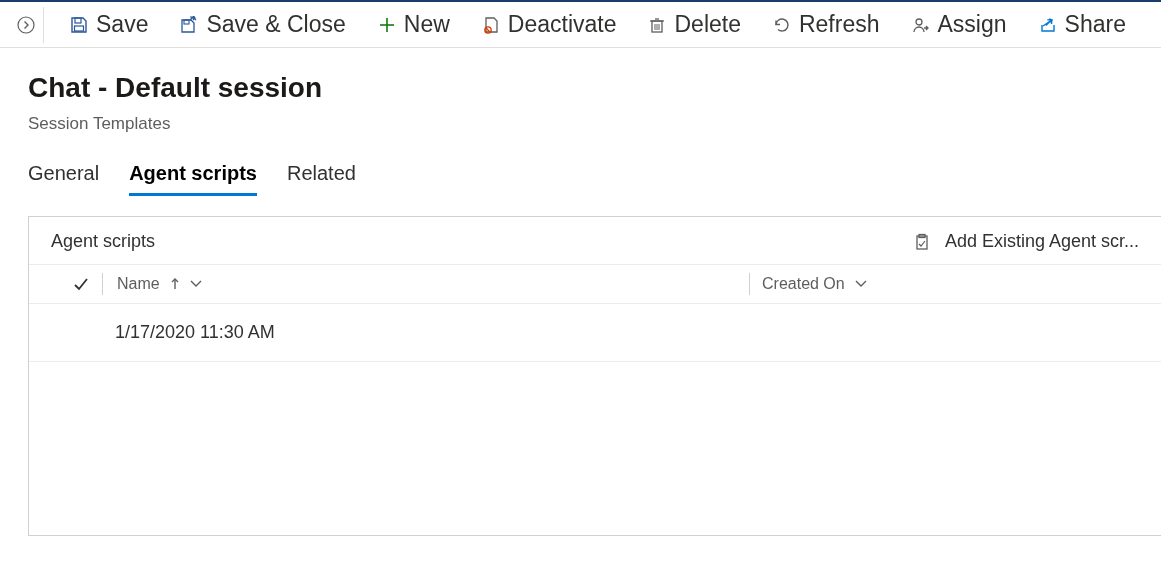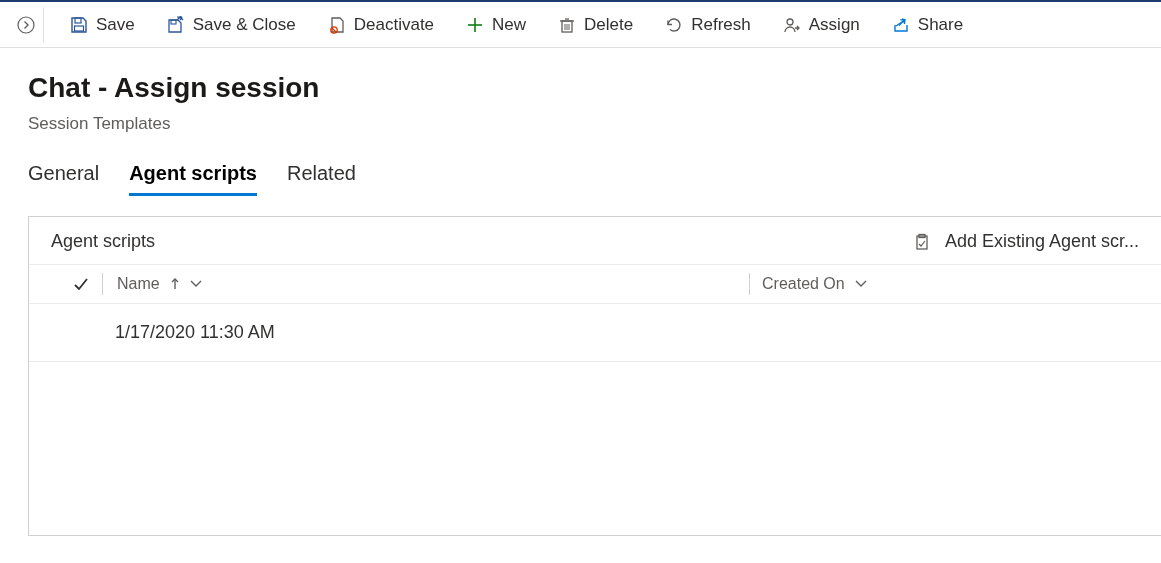--- a/index.html
+++ b/index.html
@@ -32,21 +32,21 @@
     border-right: 1px solid #e1dfdd;
     margin-right: 8px;
     cursor: pointer;
   }
   .cmd-item {
     display: flex;
     align-items: center;
     gap: 8px;
     padding: 6px 14px;
     cursor: pointer;
-    font-size: 17px;
+    font-size: 23px;
     color: #323130;
   }
   .cmd-icon {
     width: 18px;
     height: 18px;
     display: flex;
     align-items: center;
     justify-content: center;
   }
 
@@ -201,36 +201,36 @@
           <path d="M12 1h5M15 1l3 3M15 1l-3 3" stroke="#2b579a" stroke-width="1.2" fill="none" transform="translate(-2,0)"></path>
           <path d="M11 2 L15 2 M13 0 L15 2 L13 4" stroke="#2b579a" stroke-width="1.2" fill="none"></path>
         </svg>
     </span>
     <span>Save &amp; Close</span>
   </div>
 
   <div class="cmd-item">
     <span class="cmd-icon">
       <svg width="18" height="18" viewBox="0 0 18 18">
+          <line x1="9" y1="2" x2="9" y2="16" stroke="#107c10" stroke-width="1.6"></line>
+          <line x1="2" y1="9" x2="16" y2="9" stroke="#107c10" stroke-width="1.6"></line>
+        </svg>
+    </span>
+    <span>New</span>
+  </div>
+
+  <div class="cmd-item">
+    <span class="cmd-icon">
+      <svg width="18" height="18" viewBox="0 0 18 18">
           <path d="M4 2h8l3 3v11H4z" fill="none" stroke="#605e5c" stroke-width="1.3"></path>
           <circle cx="6" cy="14" r="3.2" fill="none" stroke="#d83b01" stroke-width="1.3"></circle>
           <line x1="3.8" y1="11.8" x2="8.2" y2="16.2" stroke="#d83b01" stroke-width="1.3"></line>
         </svg>
     </span>
     <span>Deactivate</span>
-  </div>
-
-  <div class="cmd-item">
-    <span class="cmd-icon">
-      <svg width="18" height="18" viewBox="0 0 18 18">
-          <line x1="9" y1="2" x2="9" y2="16" stroke="#107c10" stroke-width="1.6"></line>
-          <line x1="2" y1="9" x2="16" y2="9" stroke="#107c10" stroke-width="1.6"></line>
-        </svg>
-    </span>
-    <span>New</span>
   </div>
 
   <div class="cmd-item">
     <span class="cmd-icon">
       <svg width="18" height="18" viewBox="0 0 18 18">
           <rect x="4" y="5" width="10" height="11" fill="none" stroke="#605e5c" stroke-width="1.3"></rect>
           <line x1="2" y1="5" x2="16" y2="5" stroke="#605e5c" stroke-width="1.3"></line>
           <line x1="7" y1="3" x2="11" y2="3" stroke="#605e5c" stroke-width="1.3"></line>
           <line x1="7" y1="8" x2="7" y2="14" stroke="#605e5c" stroke-width="1"></line>
           <line x1="9" y1="8" x2="9" y2="14" stroke="#605e5c" stroke-width="1"></line>
@@ -267,21 +267,21 @@
           <path d="M3 9v6h12V9" fill="none" stroke="#0078d4" stroke-width="1.4"></path>
           <path d="M6 6l3-3 3 3M9 3v8" fill="none" stroke="#0078d4" stroke-width="1.4" transform="rotate(45 9 6) translate(1,-1)"></path>
           <path d="M4 10 L13 4 M10 3 L13 4 L12 7" fill="none" stroke="#0078d4" stroke-width="1.4"></path>
         </svg>
     </span>
     <span>Share</span>
   </div>
 </div>
 
 <div class="header-area">
-  <div class="record-title">Chat - Assign session</div>
+  <div class="record-title">Chat - Default session</div>
   <div class="record-type">Session Templates</div>
 
   <div class="tab-row">
     <div class="tab">General</div>
     <div class="tab active">Agent scripts</div>
     <div class="tab">Related</div>
   </div>
 </div>
 
 <div class="content-panel">

